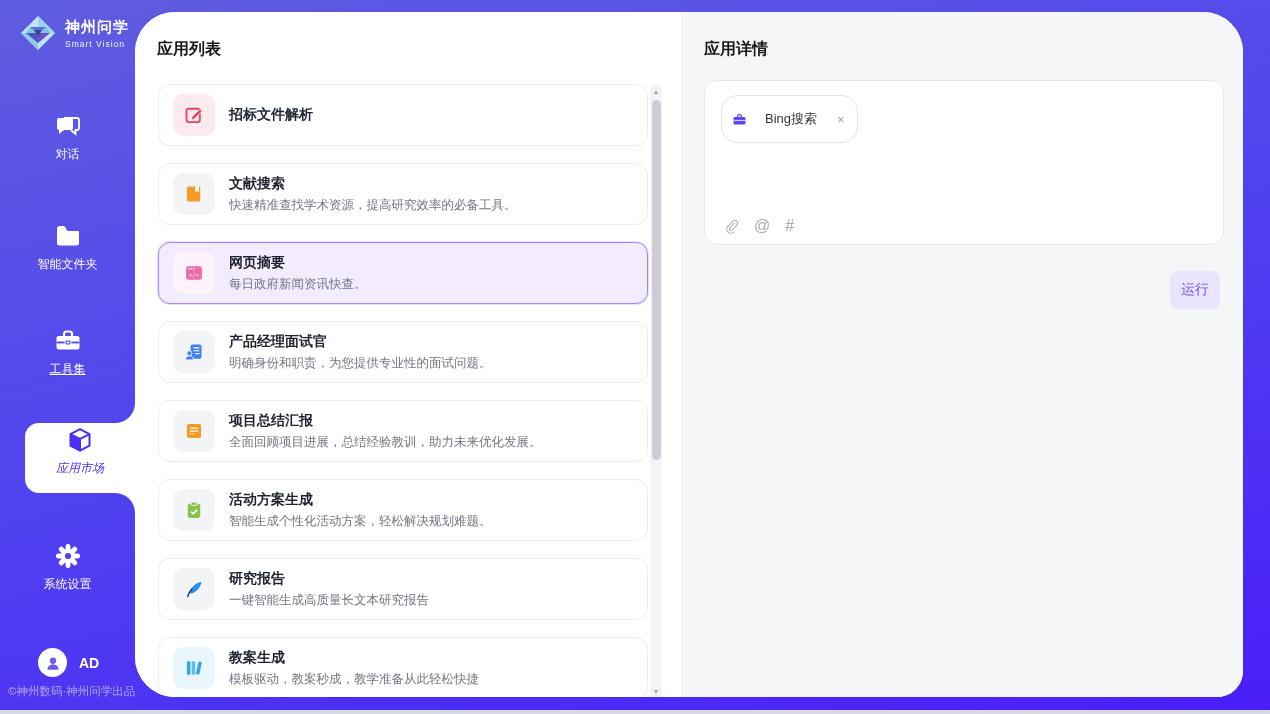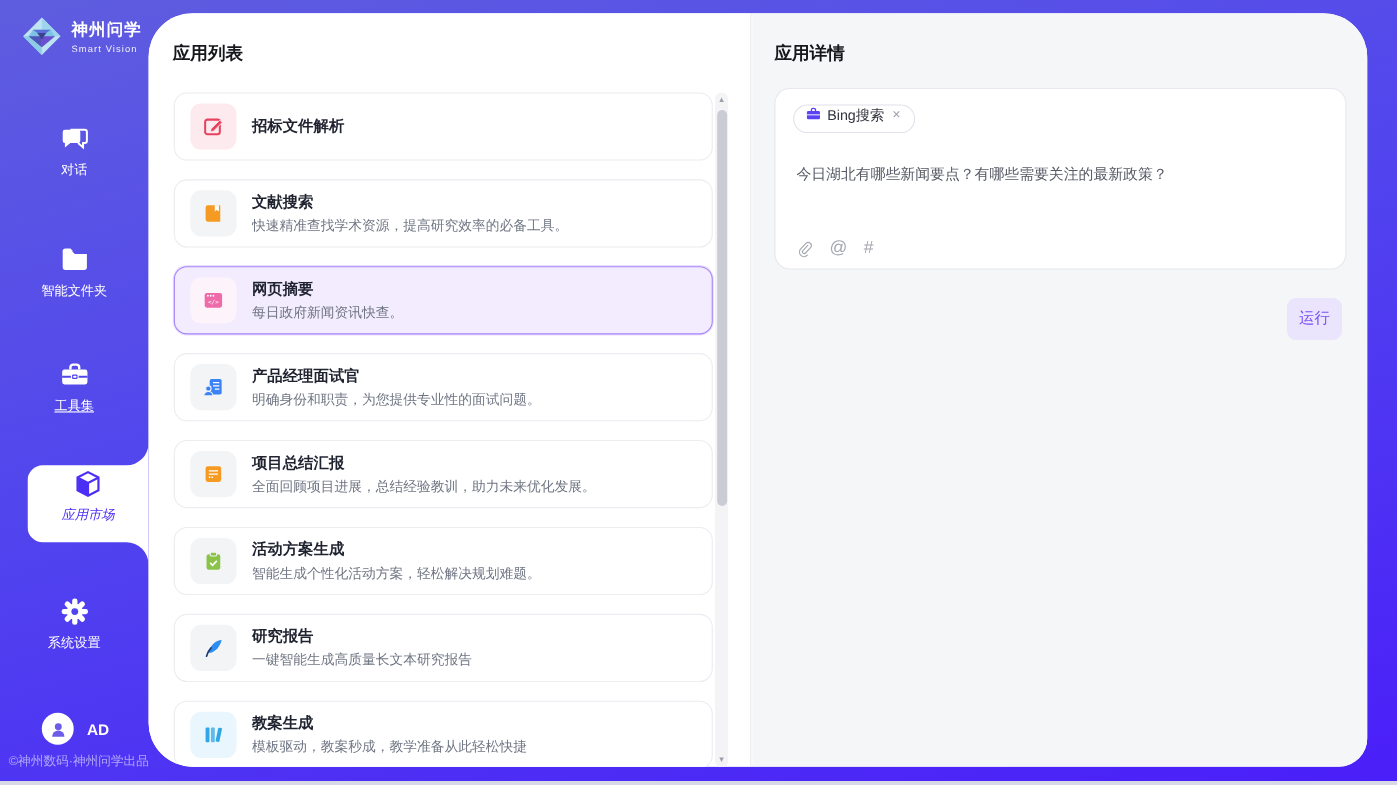--- a/index.html
+++ b/index.html
@@ -58,23 +58,23 @@
   .scroll-arrow.up { top:0; }
   .scroll-arrow.down { bottom:0; }
   .scroll-thumb { position:absolute; left:1.5px; top:16px; width:9px; height:360px; background:#c9ccd4; border-radius:5px; cursor:pointer; }
 
   
   .detail-panel { position:absolute; left:549px; top:0; width:559px; height:100%; background:#f5f6f8; }
   .detail-panel .panel-title { left:20px; }
 
   .input-card { position:absolute; left:20px; top:68px; width:520px; height:165px;
     background:#fff; border:1px solid #e7e7ee; border-radius:14px; }
-  .tool-tag { position:absolute; left:16px; top:14px; height:26px; padding:0 10px;
+  .tool-tag { position:absolute; left:16px; top:14px; height:48px; padding:0 10px;
     border:1px solid #e2e2ea; border-radius:16px; background:#fff;
-    display:inline-flex; align-items:flex-start; gap:5px; }
+    display:inline-flex; align-items:center; gap:18px; }
   .tool-tag-label { font-size:13px; color:#33343c; }
   .tag-close { font-size:13px; color:#9aa0ab; cursor:pointer; line-height:1; padding:1px 2px; }
   .question-text { position:absolute; left:19px; top:69px; width:480px; font-size:13.5px; color:#555964; }
   .composer-icons { position:absolute; left:19px; top:136px; display:flex; align-items:center; gap:15px; }
   .composer-icons .cicon { color:#a6a9b1; font-size:16px; cursor:pointer; display:flex; align-items:center; }
 
   .run-btn { position:absolute; right:23px; top:259px; width:50px; height:38px;
     background:#ebe4fd; color:#7a4ef8; font-size:14px; border:none; border-radius:8px; cursor:pointer; }
 </style>
 </head>
@@ -297,21 +297,20 @@
       <div class="tool-tag">
         <svg width="15" height="15" viewBox="0 0 24 24">
           <path d="M9 8V6.5A2.5 2.5 0 0 1 11.5 4h1A2.5 2.5 0 0 1 15 6.5V8" fill="none" stroke="#5b43f2" stroke-width="2"></path>
           <rect x="2.5" y="8" width="19" height="12" rx="2" fill="#5b43f2"></rect>
           <rect x="2.5" y="12.6" width="19" height="1.6" fill="#fff" opacity=".85"></rect>
         </svg>
         <span class="tool-tag-label">Bing搜索</span>
         <span class="tag-close">×</span>
       </div>
 
-      <div class="question-text">今日湖北有哪些新闻要点？有哪些需要关注的最新政策？</div>
 
       <div class="composer-icons">
         <span class="cicon">
           <svg width="15" height="17" viewBox="0 0 24 26">
             <path d="M16.5 7.5l-7 7.5a2.6 2.6 0 0 0 3.8 3.6l7.2-7.7a4.6 4.6 0 0 0-6.7-6.3L6.3 12.7a6.6 6.6 0 0 0 9.6 9.1" fill="none" stroke="#a6a9b1" stroke-width="1.7" stroke-linecap="round"></path>
           </svg>
         </span>
         <span class="cicon">@</span>
         <span class="cicon">#</span>
       </div>

